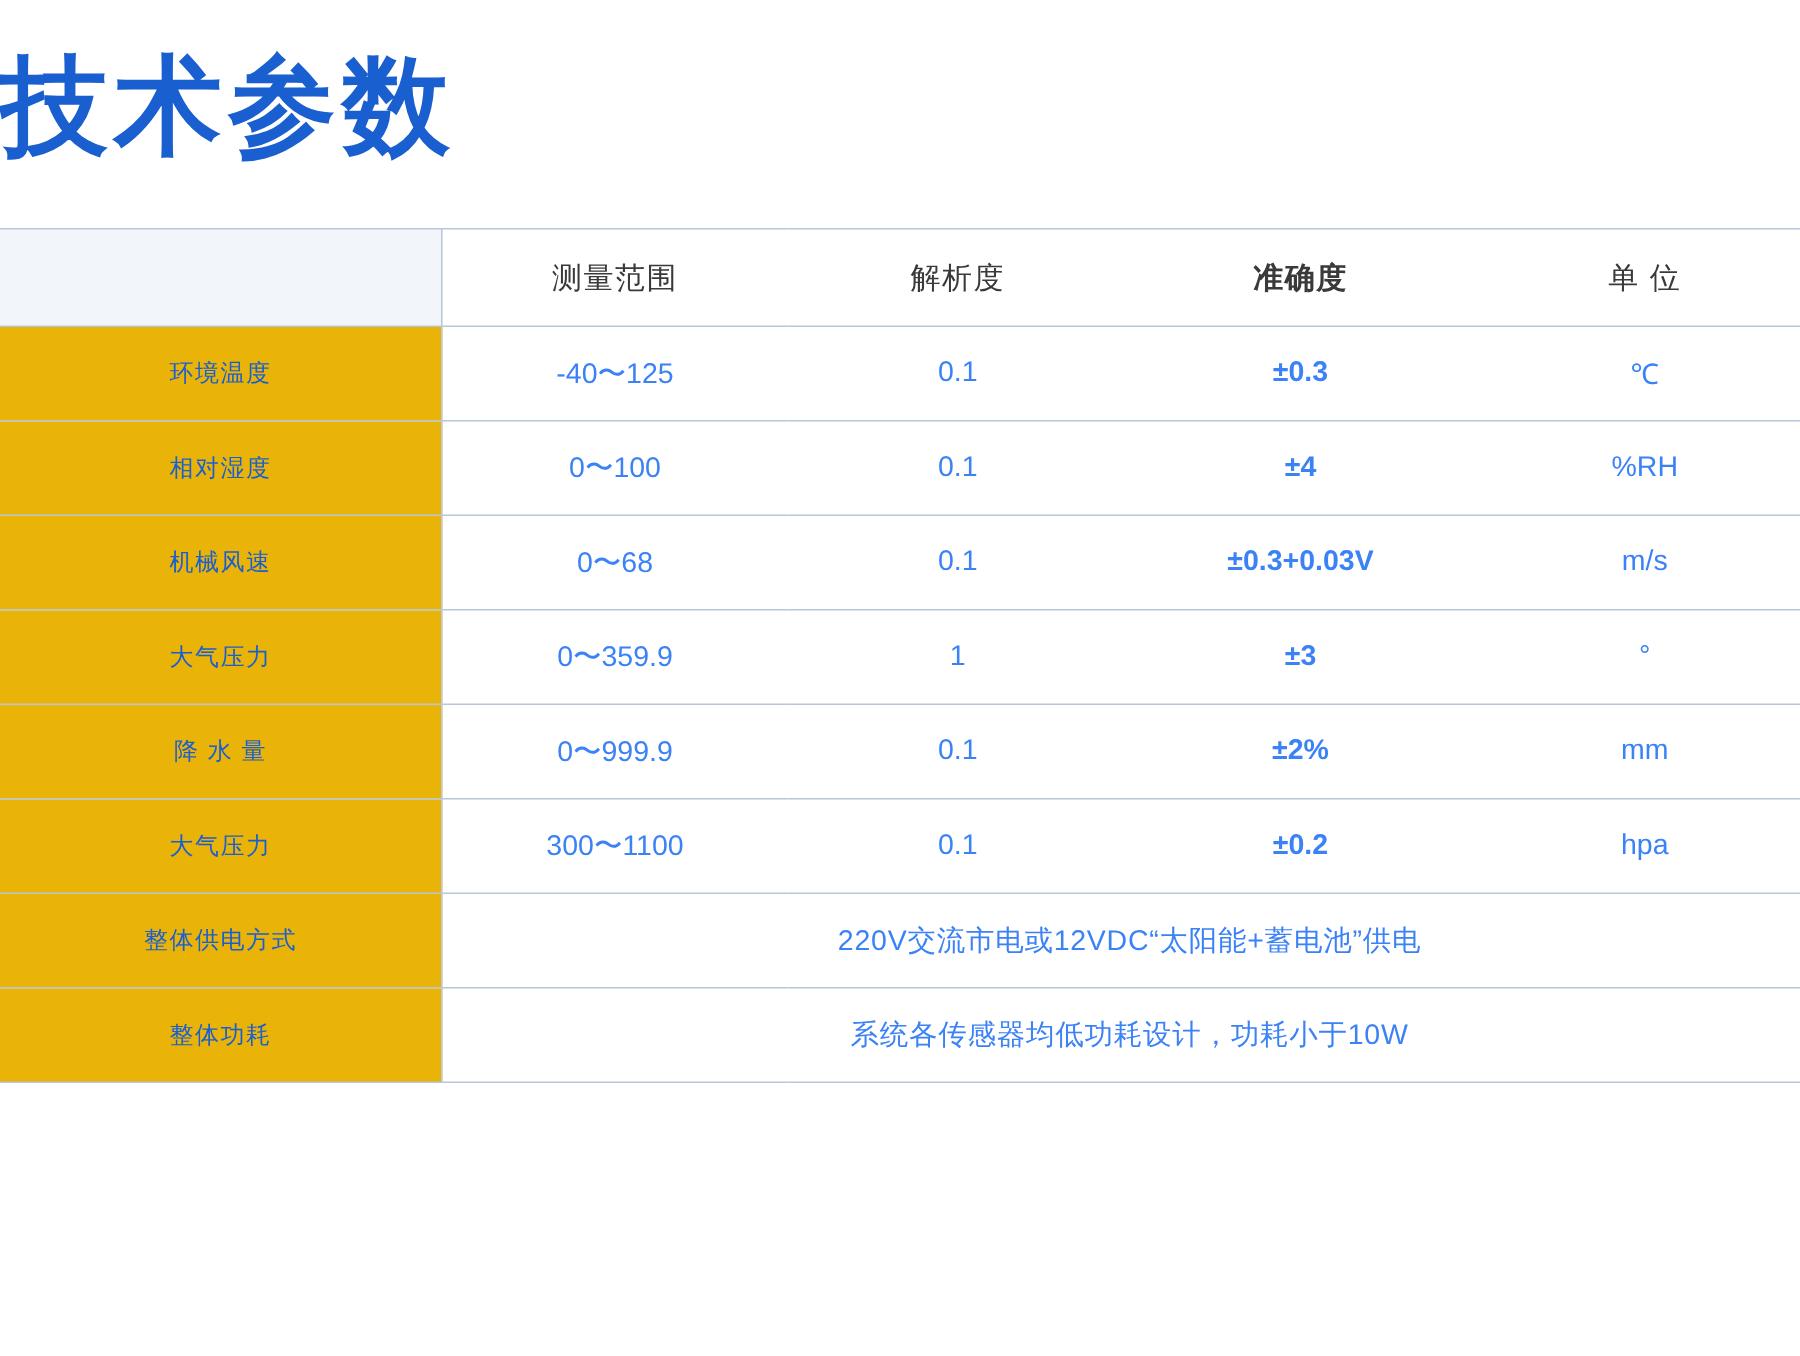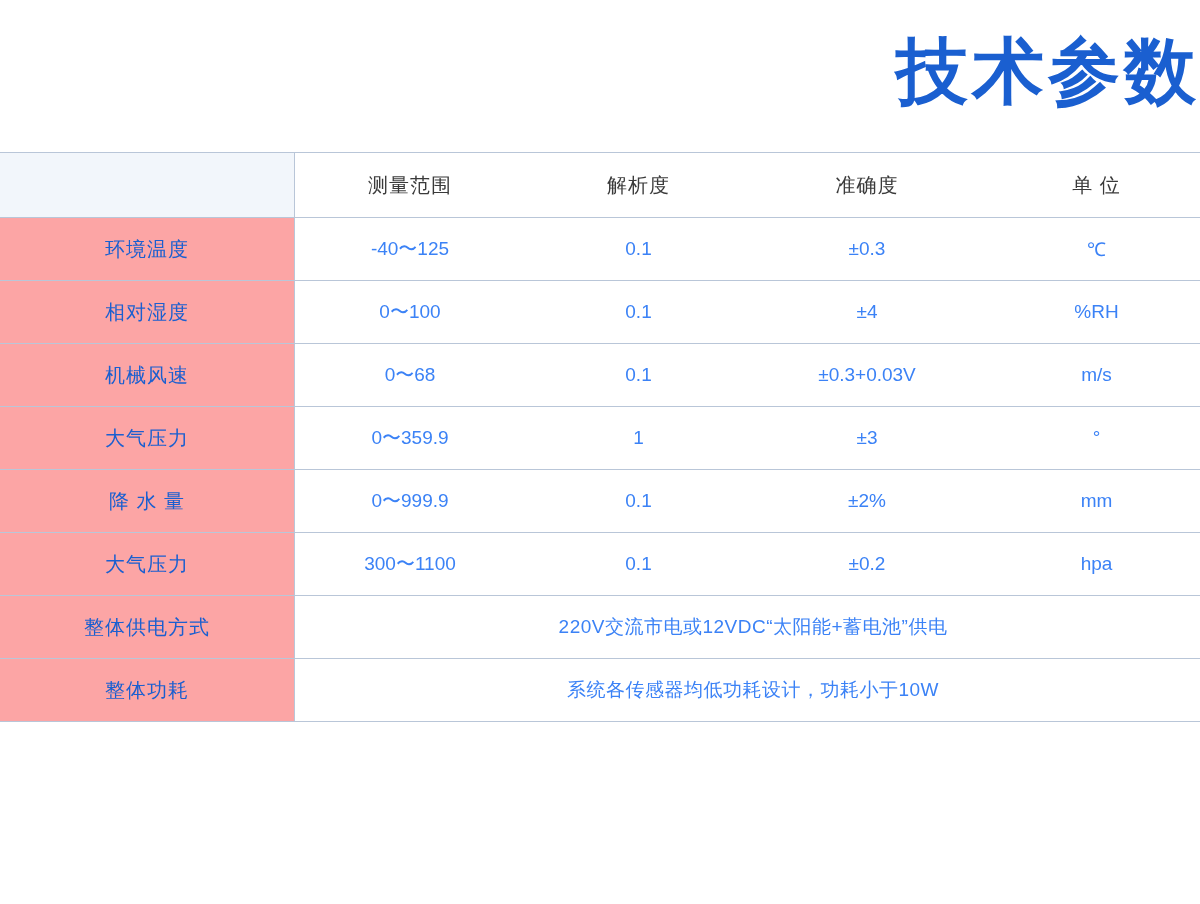--- a/index.html
+++ b/index.html
@@ -13,21 +13,21 @@
     font-family: "Liberation Sans", sans-serif;
     color: #333333;
     overflow: hidden;
   }
   .page {
     position: relative;
     width: 1200px;
     height: 904px;
   }
   .title {
-    text-align: right;
+    text-align: left;
     color: #1a5fd0;
     font-size: 72px;
     font-weight: bold;
     letter-spacing: 4px;
     padding-top: 28px;
     line-height: 1.2;
     font-family: "Liberation Sans", sans-serif;
   }
   .table-wrap {
     margin-top: 38px;
@@ -44,40 +44,40 @@
     border-bottom: 1px solid #b9c6d8;
     height: 60px;
     vertical-align: middle;
     text-align: center;
     font-size: 19px;
     color: #3b82f6;
     background: #ffffff;
   }
   table.spec tr td.rowhead {
     width: 292px;
-    background: #fca5a5;
+    background: #eab308;
     color: #1a5fd0;
-    font-size: 20px;
+    font-size: 16px;
     font-weight: normal;
     border-right: 1px solid #b9c6d8;
     letter-spacing: 1px;
   }
   table.spec tr.header td {
     height: 62px;
     font-size: 20px;
     color: #3a3a3a;
     letter-spacing: 1px;
   }
   table.spec tr.header td.rowhead {
     background: #f2f6fb;
     color: #f2f6fb;
   }
   .col-range { width: 228px; }
   .col-res { width: 225px; }
-  .col-acc { width: 228px; }
+  .col-acc { width: 228px; font-weight: bold; }
   .col-unit { width: 227px; }
   .merged {
     text-align: center;
     font-size: 20px;
     color: #3a3a3a;
     letter-spacing: 0.5px;
   }
   .spacer-bottom {
     height: 180px;
   }

